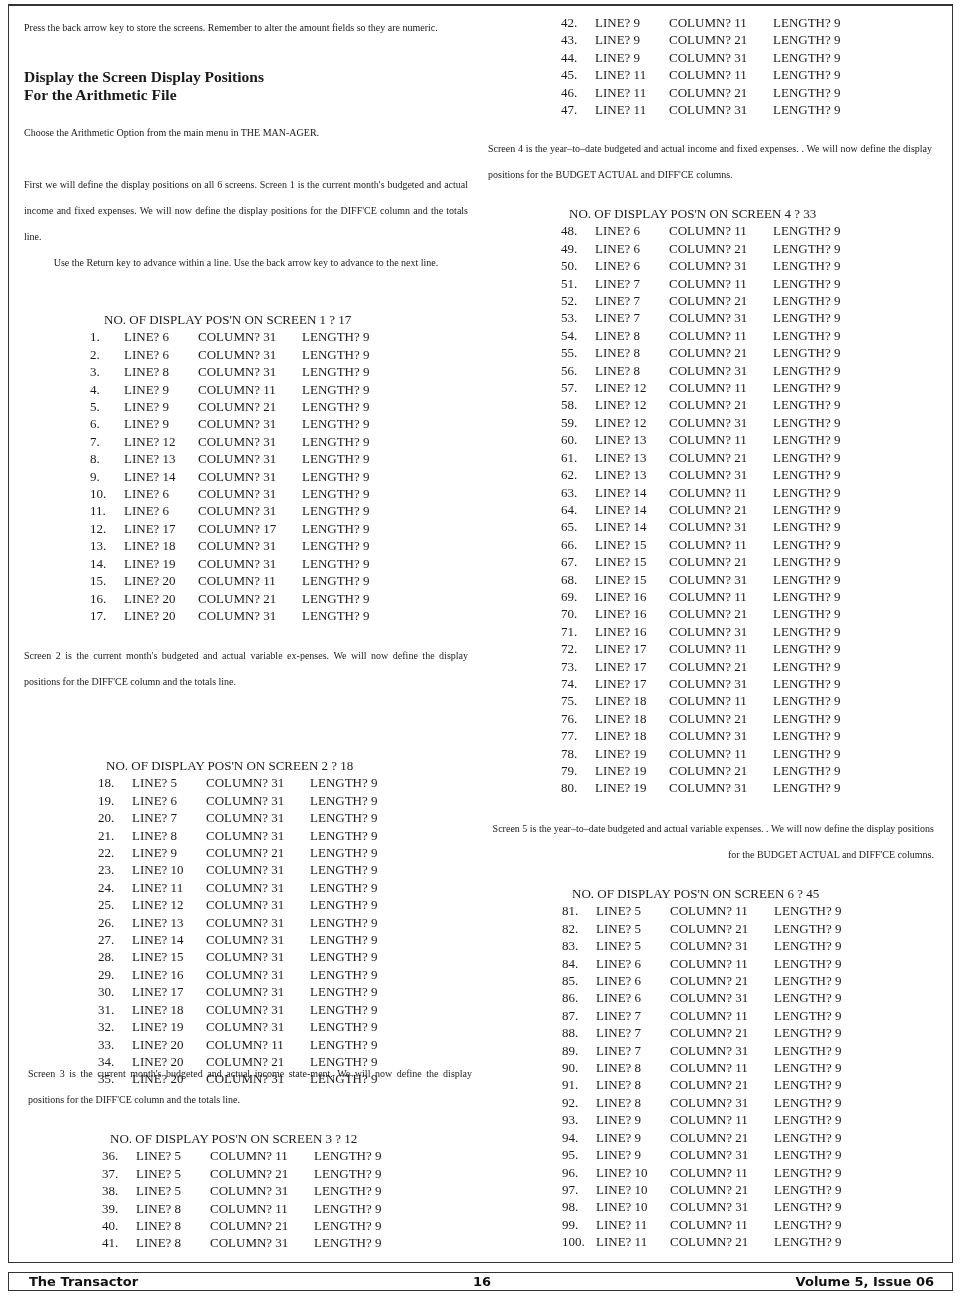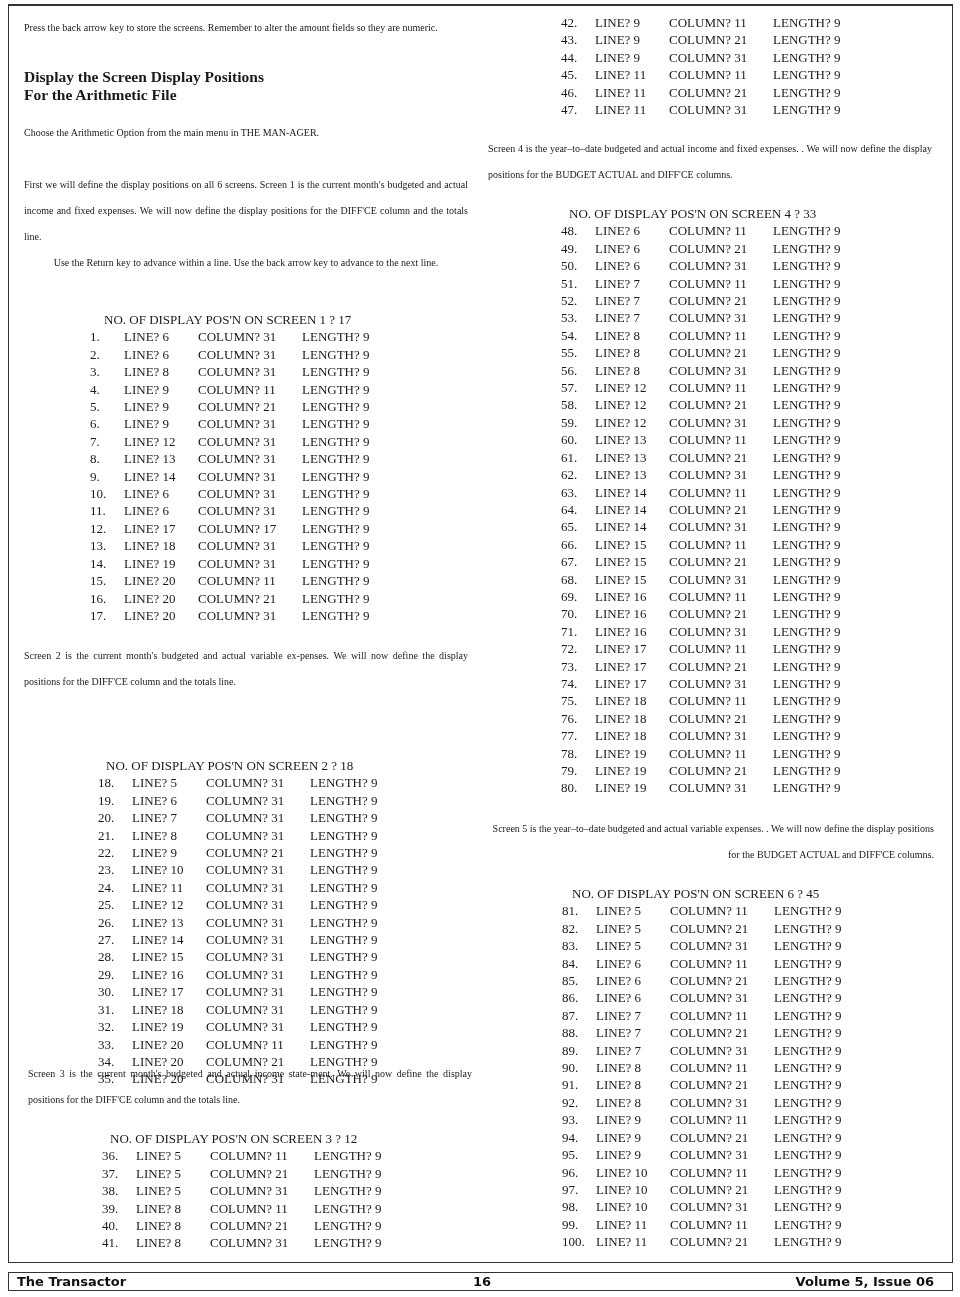--- a/index.html
+++ b/index.html
@@ -33,21 +33,21 @@
   .listing-row .colm { width: 104px; }
   .listing-row .len { }
 
   .footer-bar {
     position: absolute; left: 8px; top: 1272px; width: 945px; height: 19px;
     border: 1.5px solid #333; box-sizing: border-box;
     font-family: "DejaVu Sans", sans-serif; font-weight: bold; font-size: 13px;
     color: #111;
   }
   .footer-bar span { position: absolute; top: 1px; }
-  .footer-left { left: 8px; }
+  .footer-left { left: 20px; }
   .footer-center { left: 464px; }
   .footer-right { right: 18px; }
 </style>
 </head>
 <body>
 
 <div class="page-frame"></div>
 
 <div class="col col-left">
   <p class="body-text" style="position:absolute;top:15px;width:444px;text-align:left;">Press the back arrow key to store the screens. Remember to alter the amount fields so they are numeric.</p>

